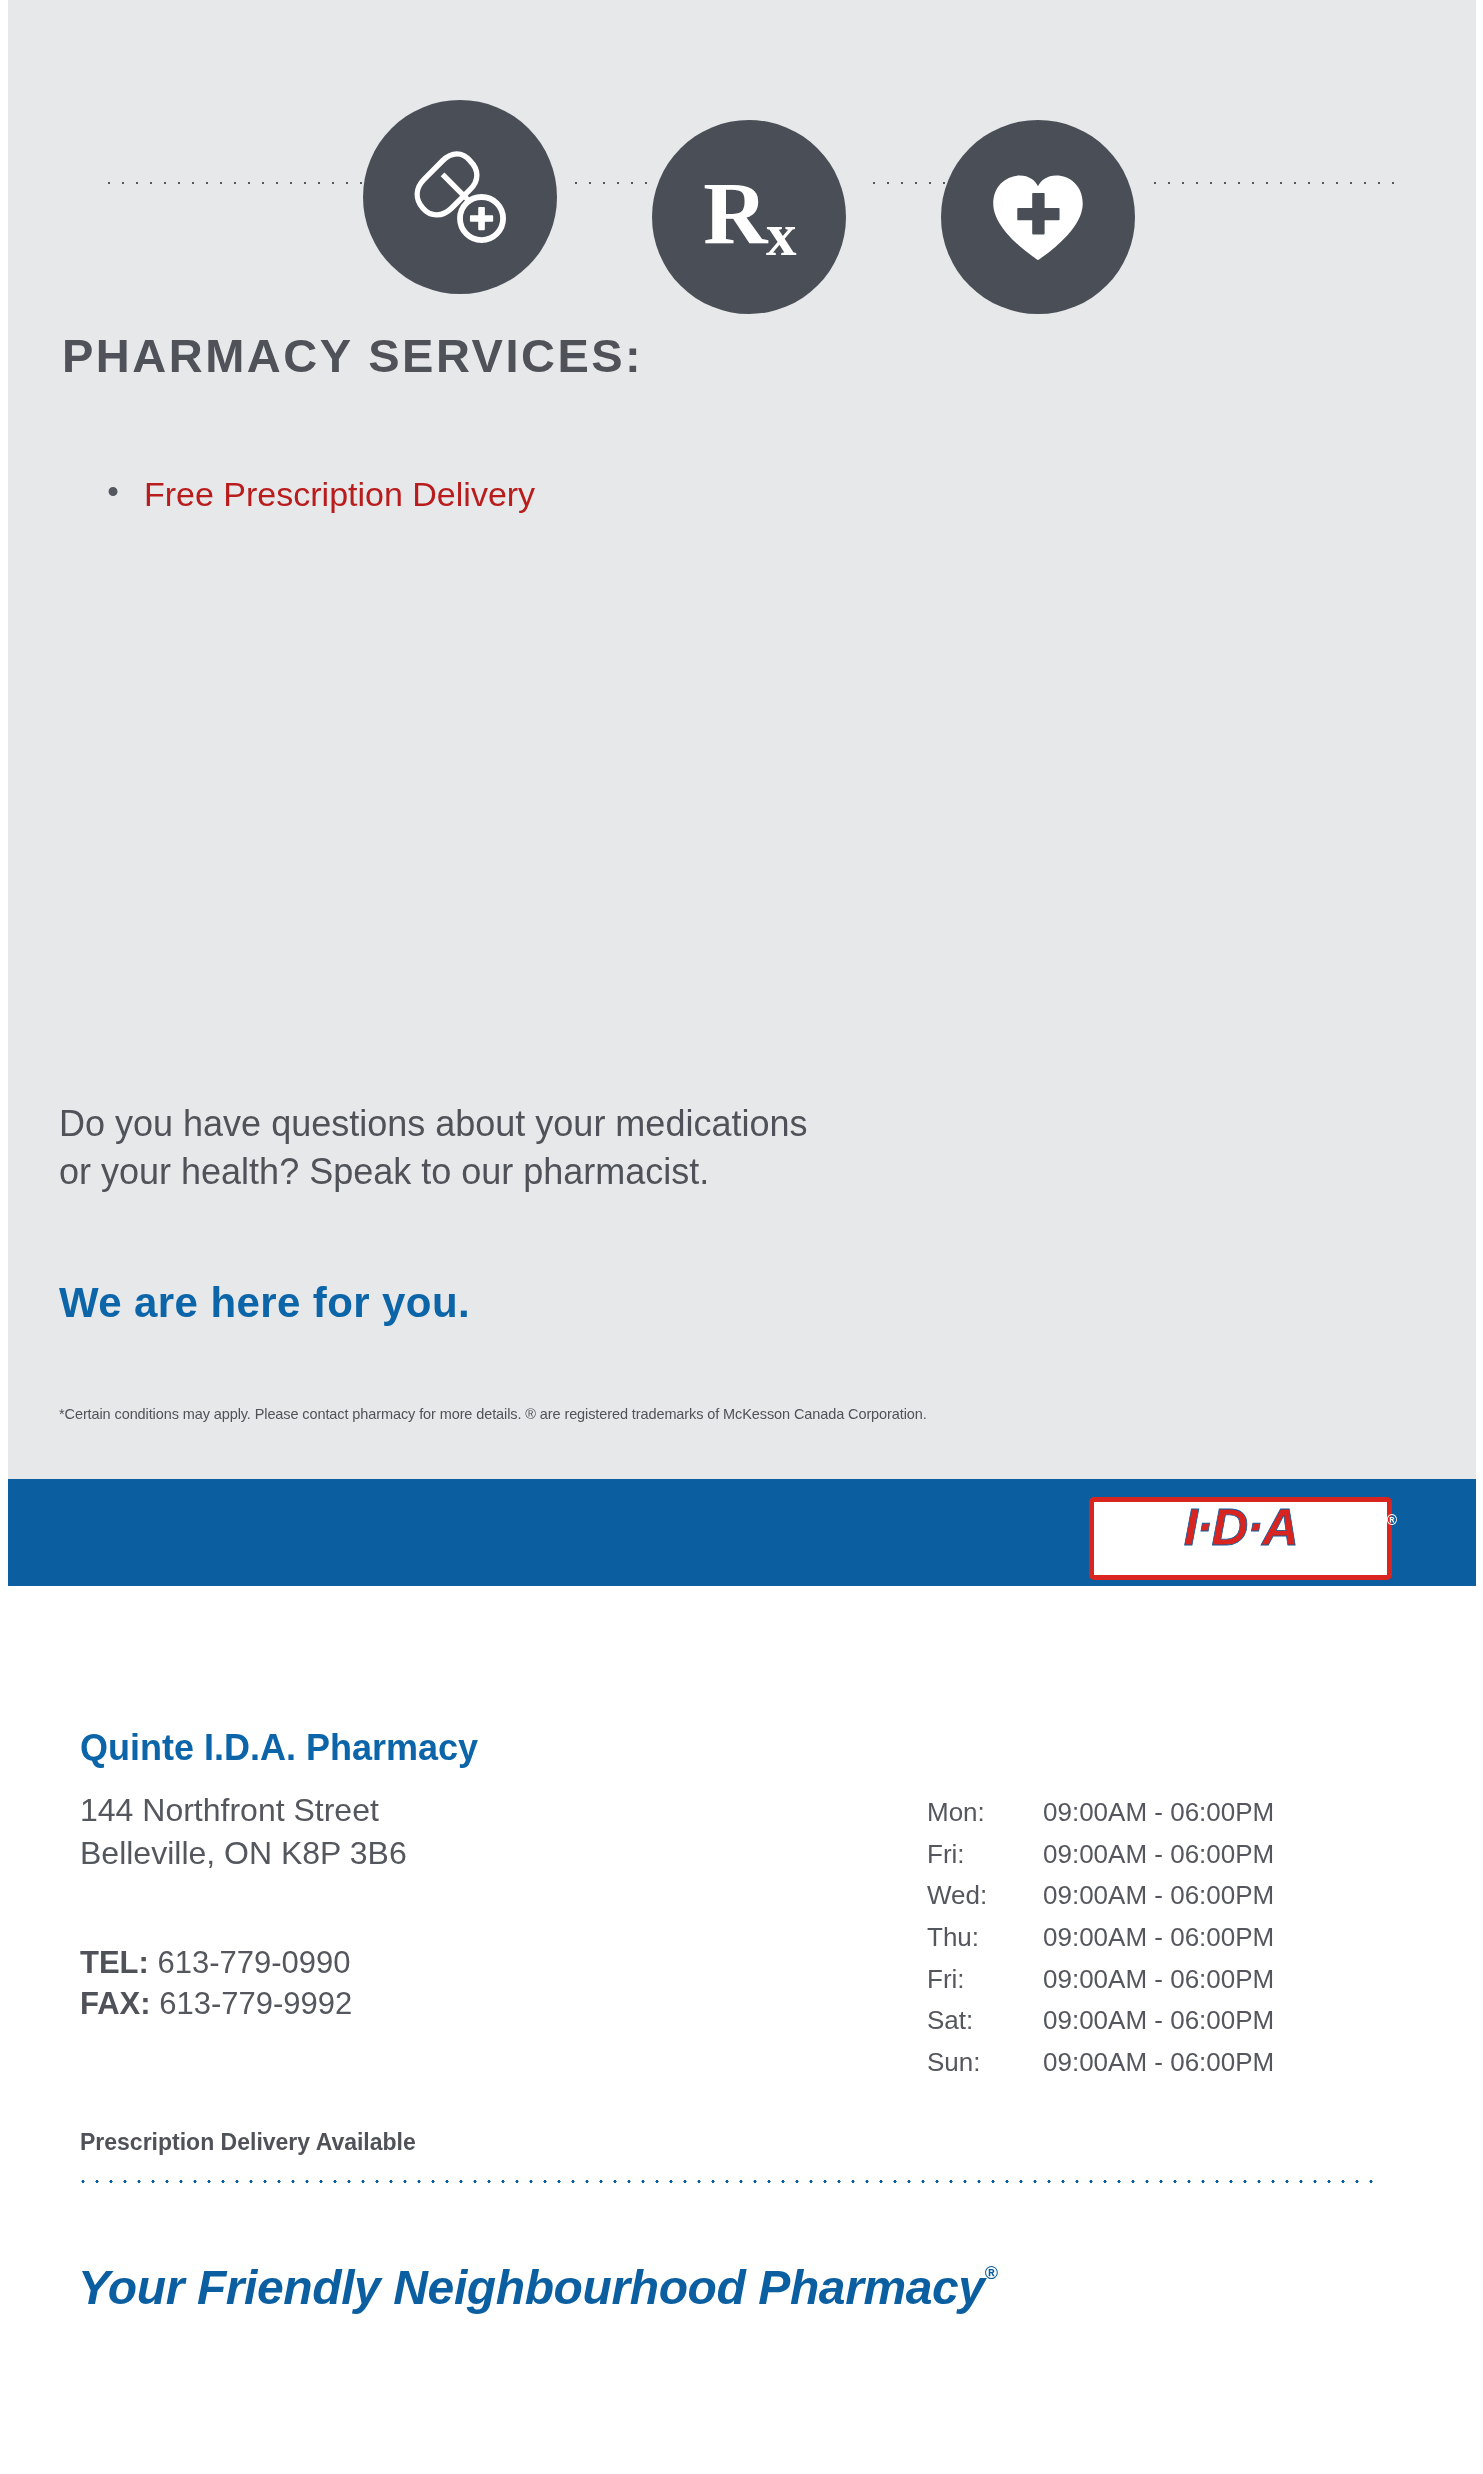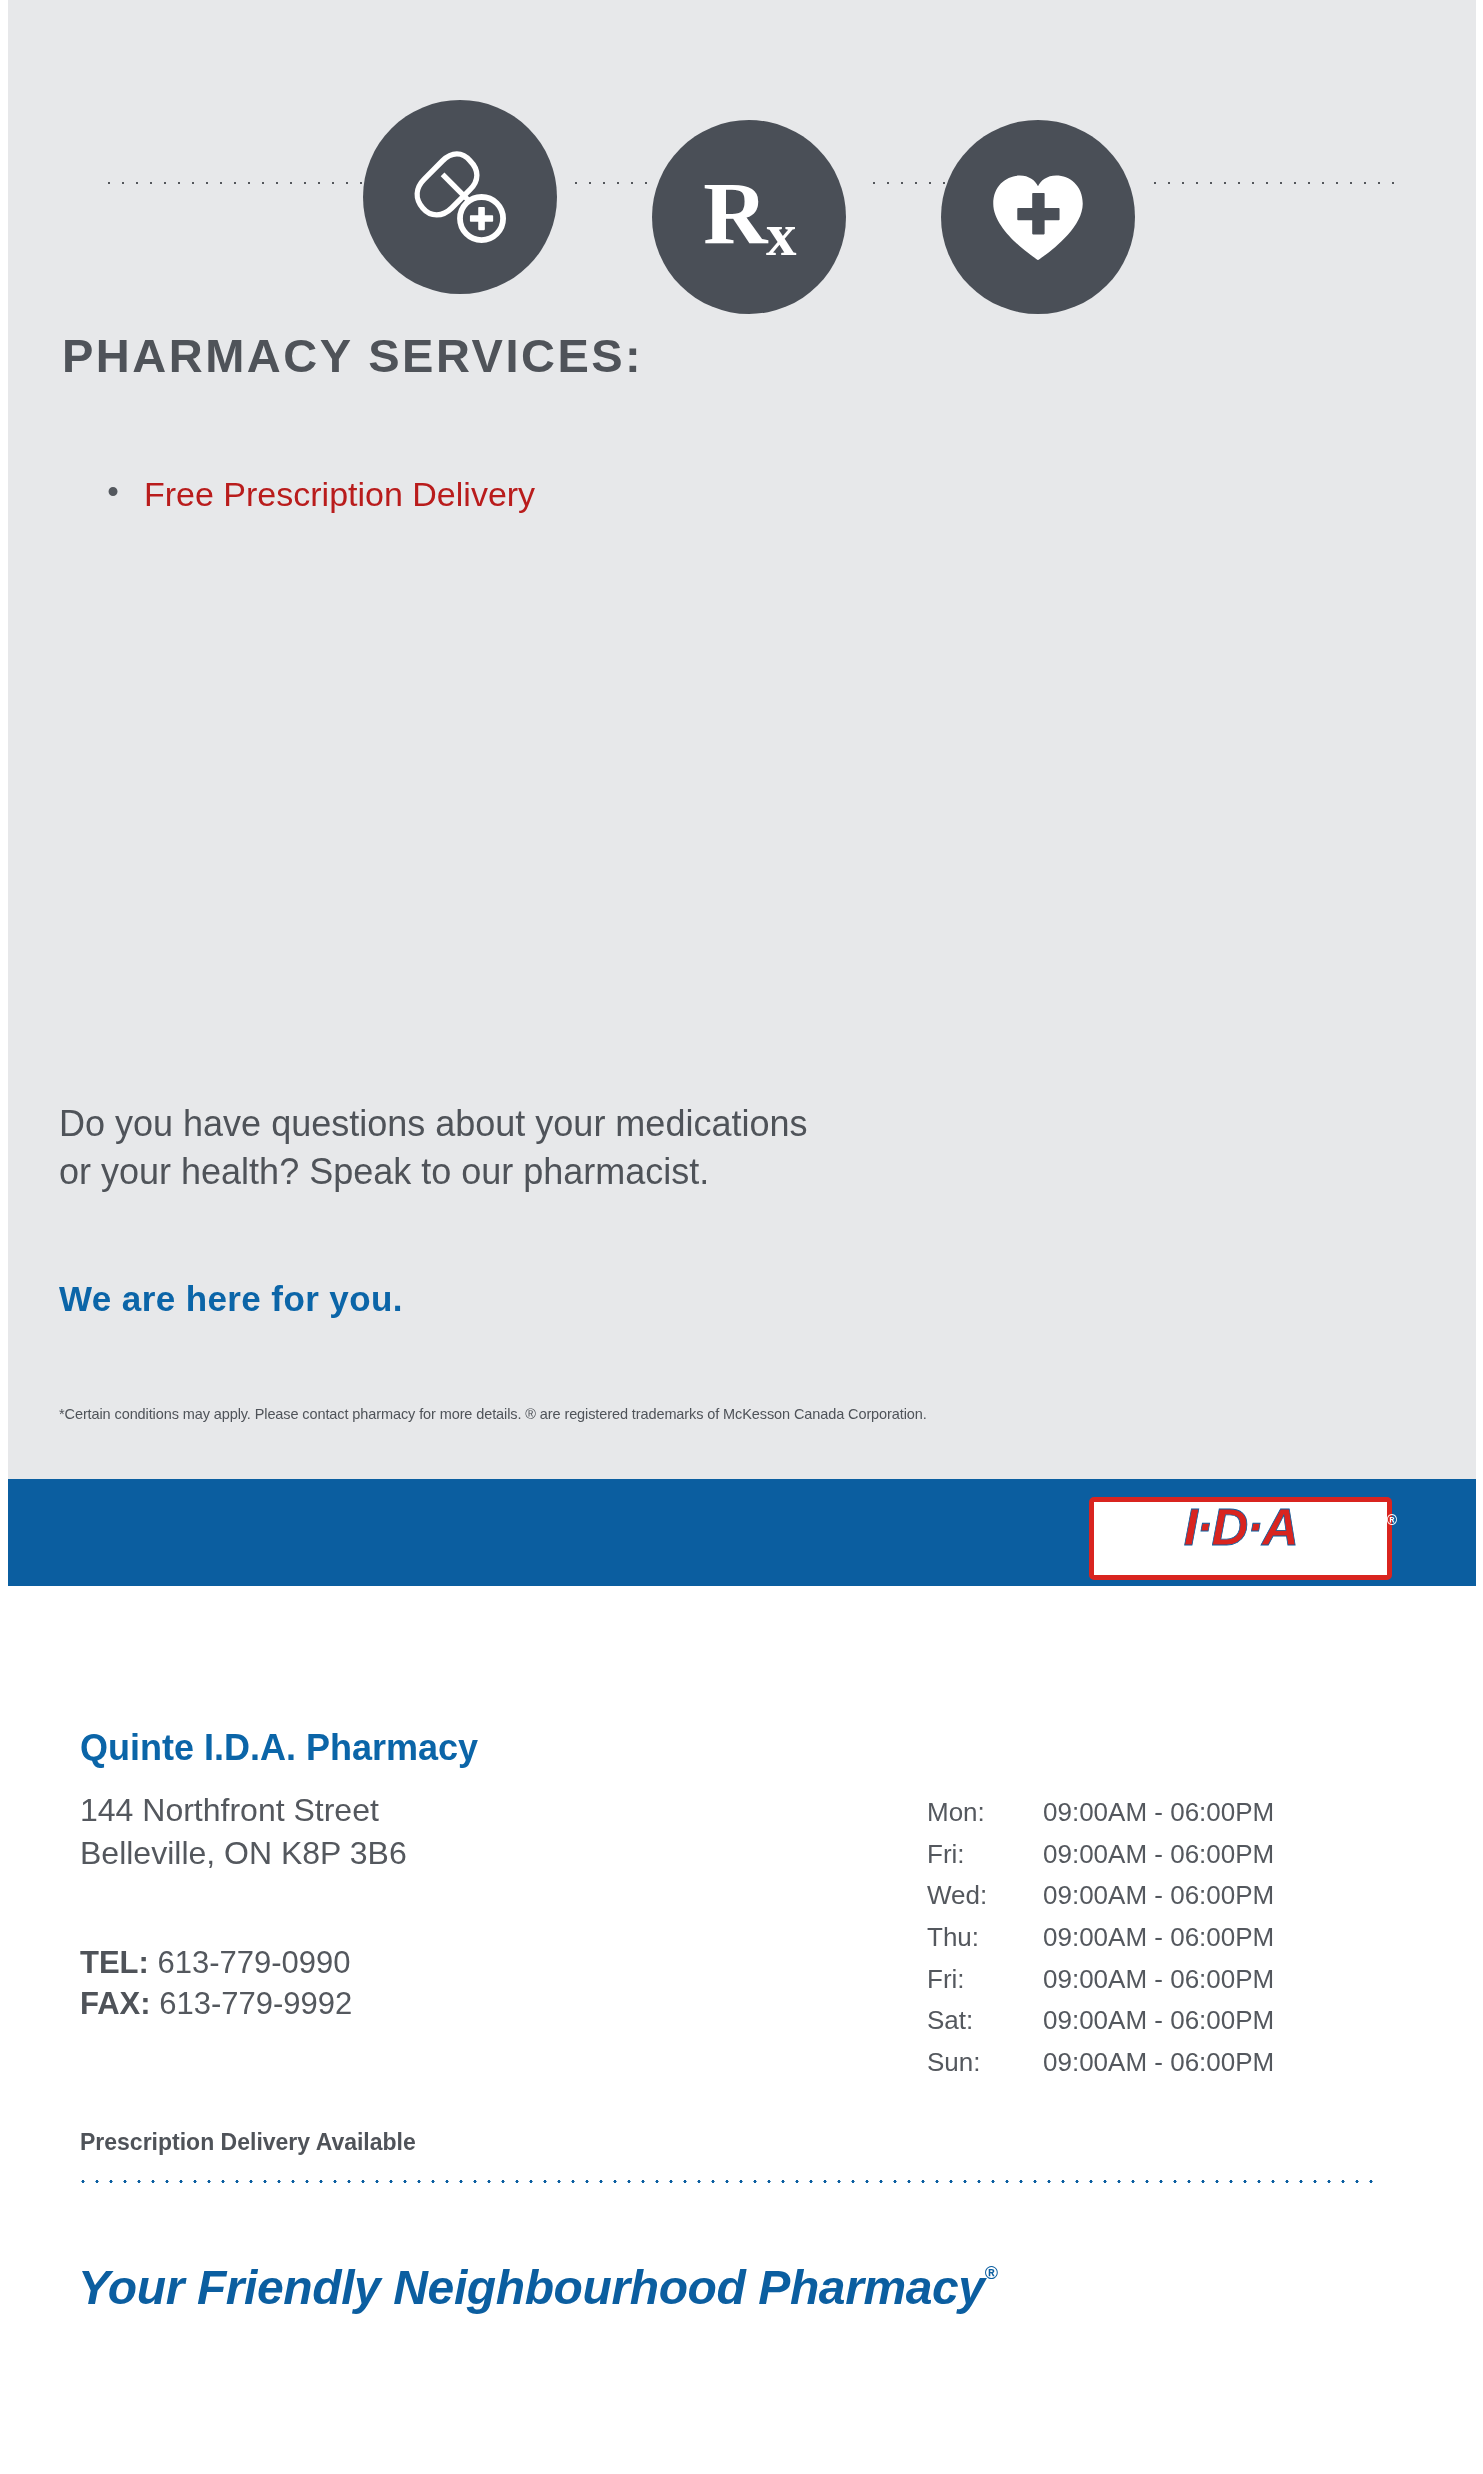--- a/index.html
+++ b/index.html
@@ -126,21 +126,21 @@
     width: 1173px;
     font-size: 36px;
     font-weight: normal;
     color: #4f5359;
     line-height: 1.32;
   }
   .here-for-you {
     position: absolute;
     left: 59px;
     top: 1279px;
-    font-size: 35px;
+    font-size: 42px;
     font-weight: bold;
     color: #0b65a8;
     letter-spacing: 0.4px;
   }
   .disclaimer {
     position: absolute;
     left: 59px;
     top: 1406px;
     width: 1239px;
     font-size: 14.5px;

